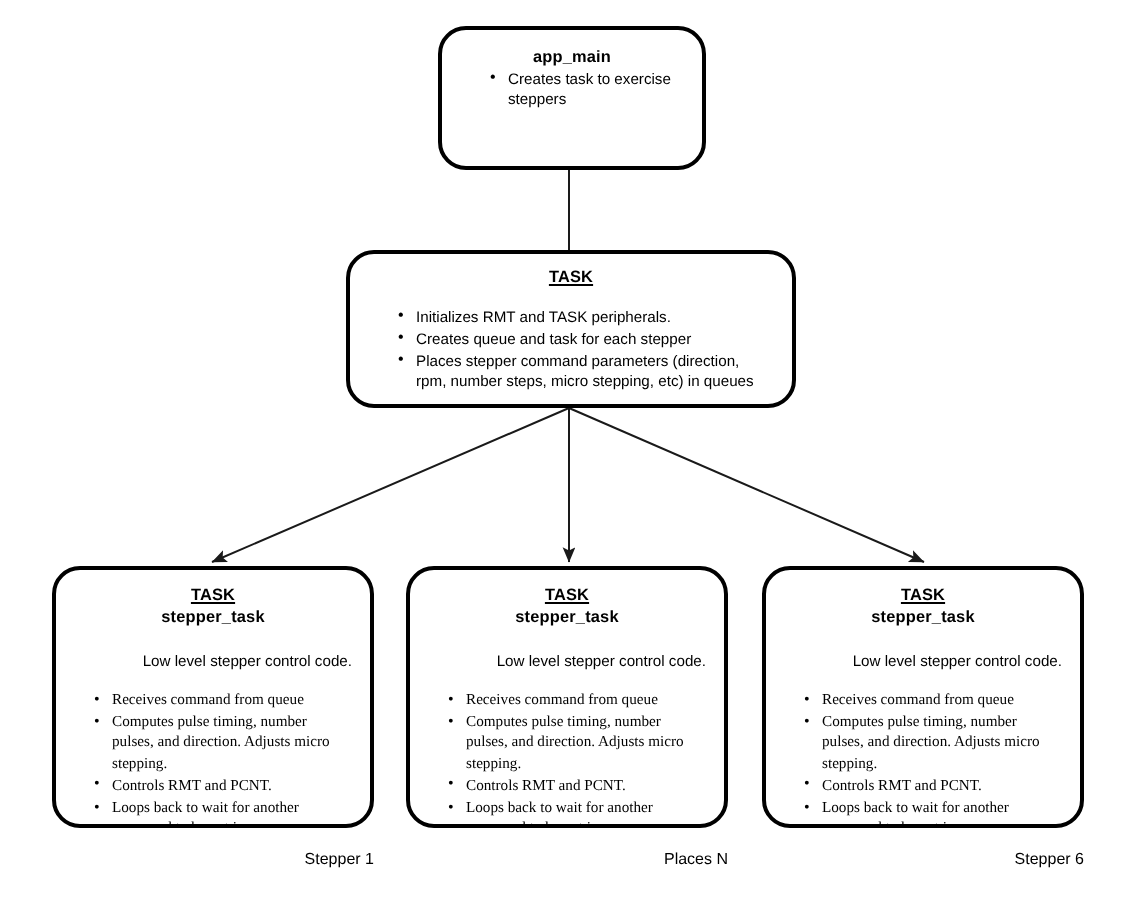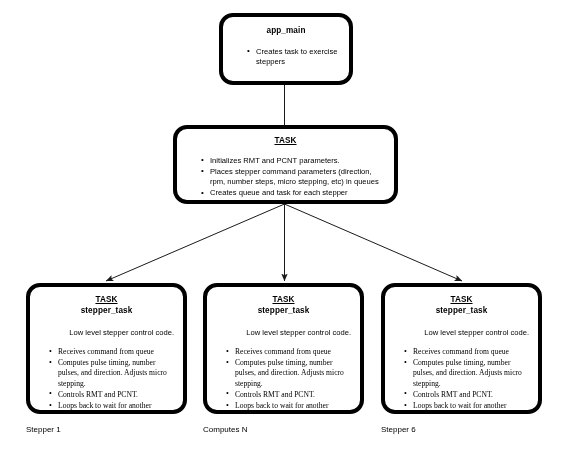--- a/index.html
+++ b/index.html
@@ -23,21 +23,21 @@
     position: absolute;
     left: 0;
     top: 0;
     width: 568px;
     height: 457px;
     pointer-events: none;
   }
   .node {
     position: absolute;
     box-sizing: border-box;
-    border: 4px solid #000000;
+    border: 2px solid #000000;
     border-radius: 14px;
     background: #ffffff;
     overflow: hidden;
   }
   .node-title {
     text-align: center;
     font-weight: bold;
     font-size: 8.2px;
     line-height: 10.5px;
     letter-spacing: 0.1px;
@@ -78,21 +78,20 @@
 
   
   #node-app-main {
     left: 219px;
     top: 13px;
     width: 134px;
     height: 72px;
     padding: 9px 10px 0 10px;
   }
   #node-app-main ul.bullets {
-    margin-top: 10px;
     padding-left: 12px;
   }
 
   
   #node-run-steppers {
     left: 173px;
     top: 125px;
     width: 225px;
     height: 79px;
     padding: 7px 12px 0 12px;
@@ -115,21 +114,21 @@
   .node-stepper ul.bullets {
     margin-top: 9px;
     padding-left: 8px;
     font-family: Liberation Serif, serif;
   }
 
   .caption {
     position: absolute;
     top: 424px;
     width: 161px;
-    text-align: left;
+    text-align: right;
     font-size: 8px;
     line-height: 11px;
   }
   #caption-stepper-1 { left: 26px; }
   #caption-stepper-n { left: 203px; }
   #caption-stepper-8 { left: 381px; }
 </style>
 </head>
 <body>
 
@@ -158,23 +157,23 @@
     <ul class="bullets">
       <li>Creates task to exercise steppers</li>
     </ul>
   </div>
 
   <div class="node" id="node-run-steppers">
     <div class="node-title">
       <span class="kind">TASK</span>
     </div>
     <ul class="bullets">
-      <li>Initializes RMT and PCNT parameters.</li>
+      <li>Initializes RMT and TASK peripherals.</li>
+      <li>Creates queue and task for each stepper</li>
       <li>Places stepper command parameters (direction, rpm, number steps, micro stepping, etc) in queues</li>
-      <li>Creates queue and task for each stepper</li>
     </ul>
   </div>
 
   <div class="node node-stepper" id="node-stepper-1">
     <div class="node-title">
       <span class="kind">TASK</span>
       <span class="name">stepper_task</span>
     </div>
     <div class="node-lead">Low level stepper control code.</div>
     <ul class="bullets">
@@ -207,16 +206,16 @@
     <div class="node-lead">Low level stepper control code.</div>
     <ul class="bullets">
       <li>Receives command from queue</li>
       <li>Computes pulse timing, number pulses, and direction. Adjusts micro stepping.</li>
       <li>Controls RMT and PCNT.</li>
       <li>Loops back to wait for another command to be put in queue</li>
     </ul>
   </div>
 
   <div class="caption" id="caption-stepper-1">Stepper 1</div>
-  <div class="caption" id="caption-stepper-n">Computes  N</div>
+  <div class="caption" id="caption-stepper-n">Places  N</div>
   <div class="caption" id="caption-stepper-8">Stepper 6</div>
 
 </div>
 
 </body></html>

